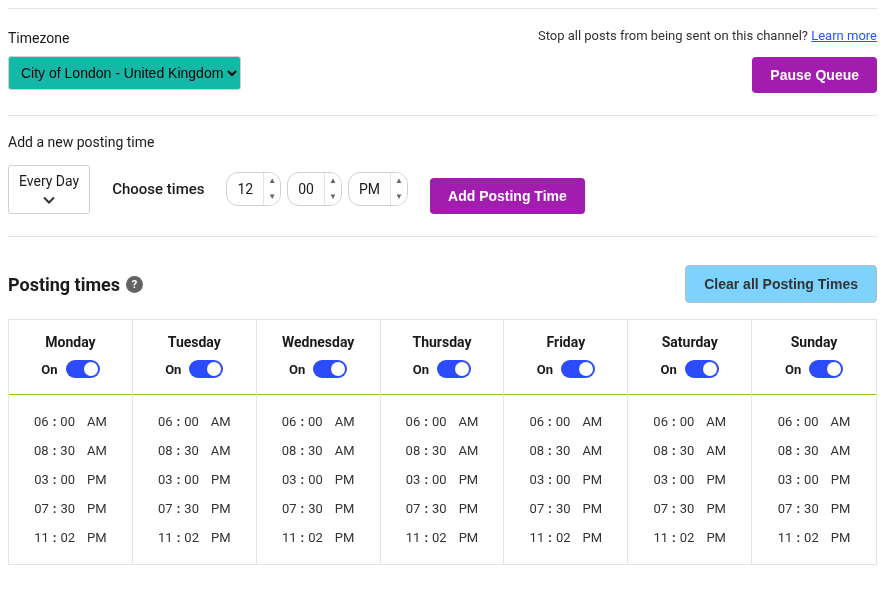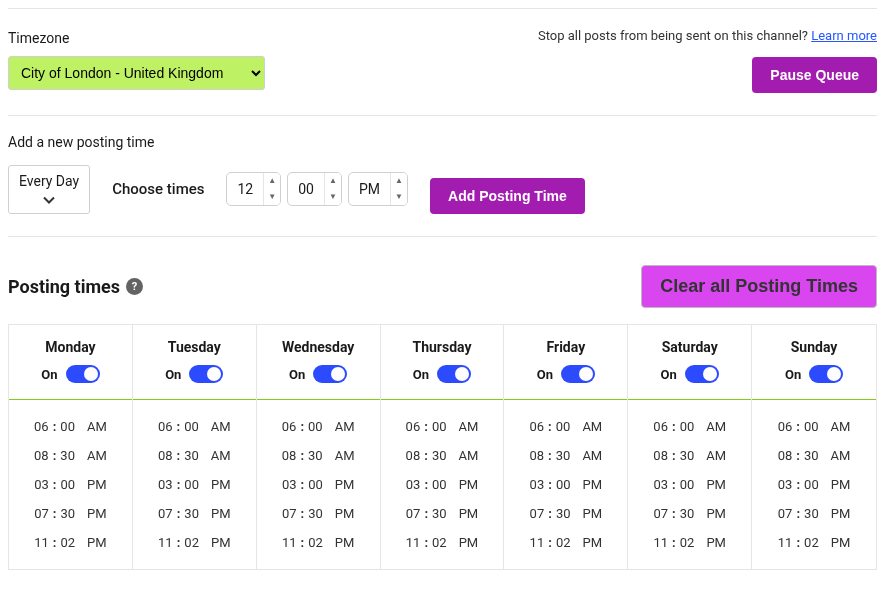--- a/index.html
+++ b/index.html
@@ -22,48 +22,48 @@
     align-items: center;
   }
   .tz-block label {
     display: block;
     font-weight: 400;
     margin-bottom: 10px;
     font-size: 14px;
   }
   .tz-select {
     font-size: 14px;
-    padding: 6px 24px 6px 8px;
+    padding: 6px 0 6px 8px;
     border: 1px solid #d0d0d0;
     border-radius: 3px;
-    background: #bef264;
+    background: #14b8a6;
     height: 34px;
   }
   .pause-block { text-align: right; }
   .pause-hint { color: #333; font-size: 13px; }
   .pause-hint a { color: #2457ff; text-decoration: underline; }
   .btn-primary {
     background: #a21caf;
     color: #fff;
     border: none;
     border-radius: 4px;
     padding: 10px 18px;
     font-weight: 600;
     font-size: 14px;
     cursor: pointer;
     margin-top: 14px;
   }
   .btn-secondary {
-    background: #d946ef;
+    background: #7dd3fc;
     color: #333;
     border: 1px solid #bcbcbc;
     border-radius: 4px;
     padding: 10px 18px;
     font-weight: 600;
-    font-size: 18px;
+    font-size: 14px;
     cursor: pointer;
   }
   .add-posting-label {
     font-weight: 400;
     font-size: 14px;
     display:block;
     margin-bottom: 14px;
   }
   .add-row {
     display: flex;
@@ -76,21 +76,21 @@
     border-radius: 3px;
     padding: 7px 10px;
     cursor: pointer;
     font-size: 14px;
     flex-direction: column;
   }
   .choose-times-label { font-weight: 500; font-size: 15px; }
   .time-inputs { display:flex; gap:6px; }
   .spin-box {
     display:flex; align-items:stretch;
-    border:1px solid #d0d0d0; border-radius:5px;
+    border:1px solid #d0d0d0; border-radius:12px;
     overflow:hidden; height:34px; background:#fff;
   }
   .spin-val {
     display:flex; align-items:center; justify-content:center;
     padding: 0 10px; font-size:14px; min-width:30px;
   }
   .spin-arrows {
     display:flex; flex-direction:column;
     border-left:1px solid #e5e5e5;
   }

